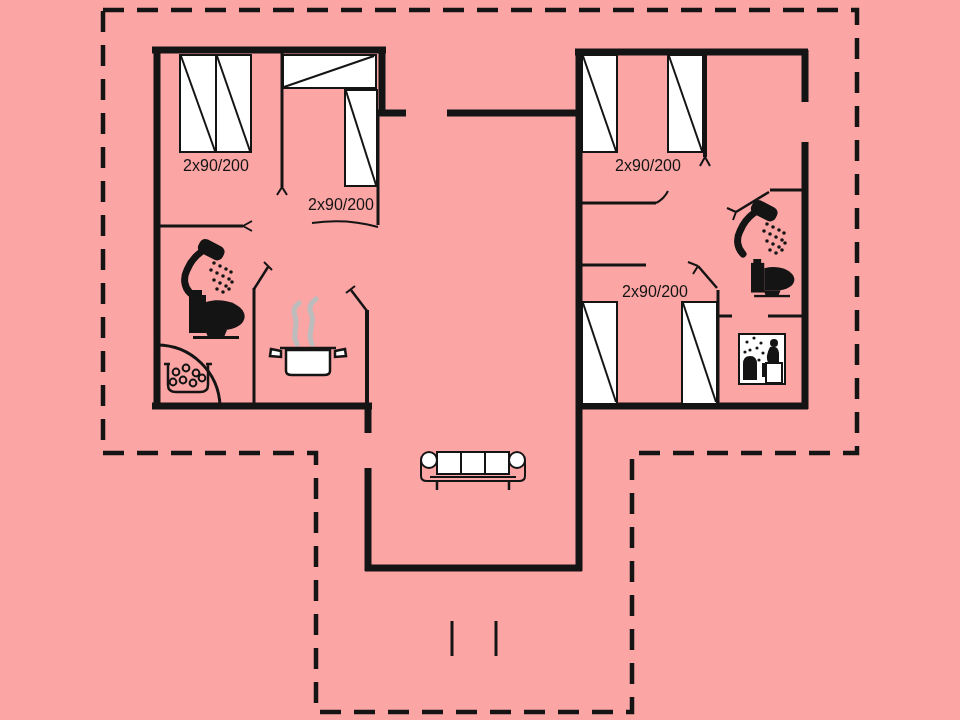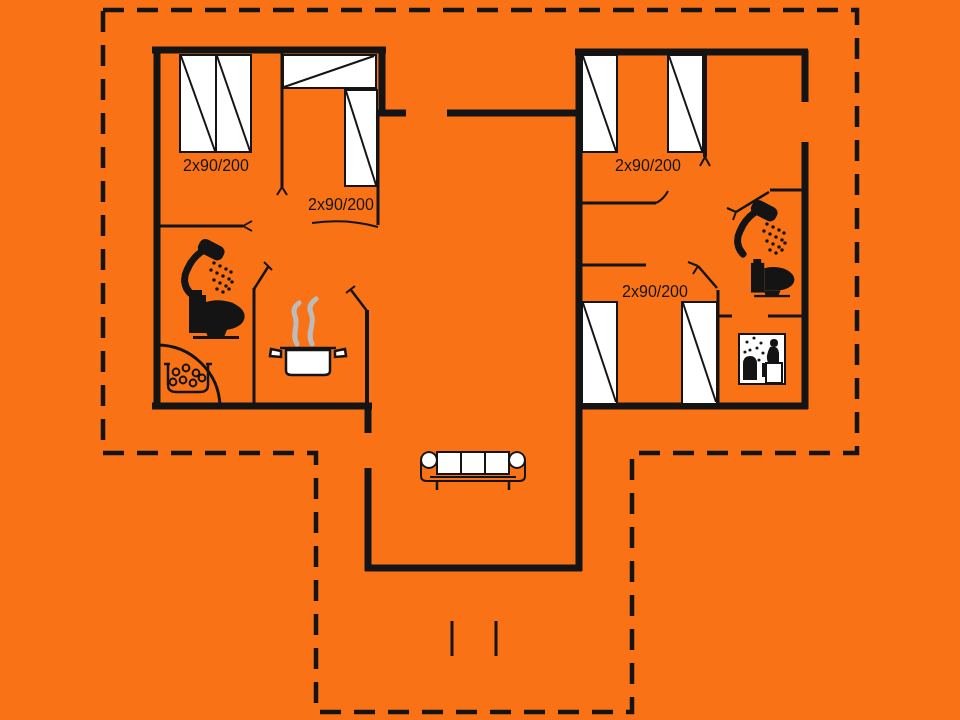--- a/index.html
+++ b/index.html
@@ -1,16 +1,16 @@
 <!DOCTYPE html>
 <html style="--ink: #141414; --steam: #bcbcbc; --background: #ffffff;"><head>
 <meta charset="utf-8">
 <style>
   html,body { margin:0; padding:0; background:#ffffff; }
-  .canvas { width:960px; height:720px; position:relative; background:#f97316; overflow:hidden; }
+  .canvas { width:960px; height:720px; position:relative; background:#fca5a5; overflow:hidden; }
   svg { display:block; }
   
   .w7 { stroke:var(--ink,#141414); stroke-width:7; fill:none; stroke-linecap:butt; }
   .w4 { stroke:var(--ink,#141414); stroke-width:4; fill:none; }
   .w3 { stroke:var(--ink,#141414); stroke-width:3; fill:none; }
   .w2 { stroke:var(--ink,#141414); stroke-width:2; fill:none; }
   .w25 { stroke:var(--ink,#141414); stroke-width:2.5; fill:none; }
   .rnd { stroke-linecap:round; stroke-linejoin:round; }
   .ink { fill:var(--ink,#141414); }
   .whitefill { fill:#ffffff; }

